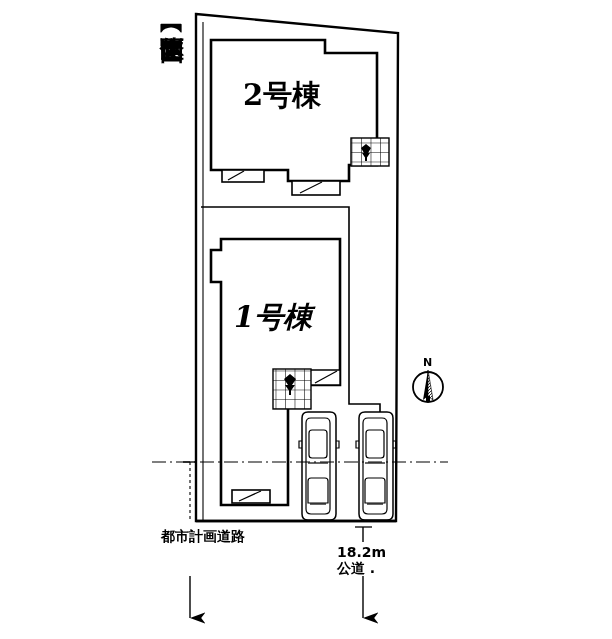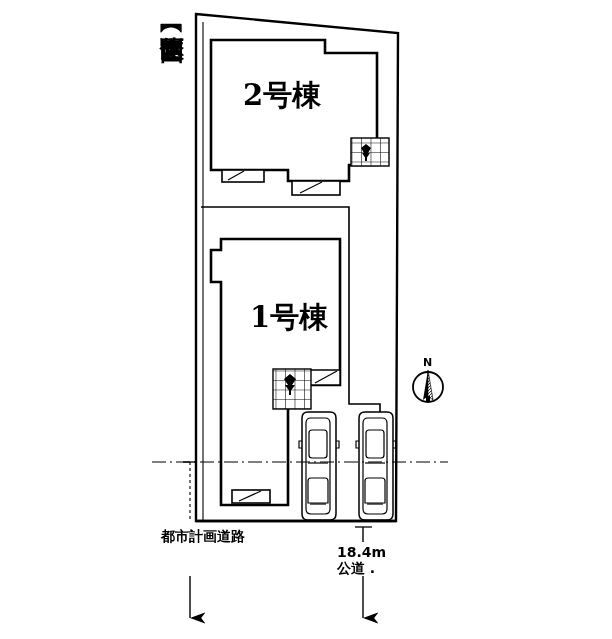--- a/index.html
+++ b/index.html
@@ -28,21 +28,21 @@
   }
   .bldg-label{
     position:absolute;
     font-family:"DejaVu Serif","DejaVu Sans",serif;
     font-size:29px;
     font-weight:700;
     letter-spacing:0px;
     white-space:nowrap;
   }
   #label-b2{left:243px;top:76px;}
-  #label-b1{left:250px;top:298px;}
+  #label-b1{left:234px;top:298px;font-style:italic;}
 
   .note{
     position:absolute;
     font-family:"DejaVu Sans",sans-serif;
     font-size:14px;
     font-weight:700;
     line-height:16px;
     white-space:nowrap;
   }
   #note-road-plan{left:161px;top:528px;}
@@ -203,19 +203,19 @@
 
   <div class="bldg-label" id="label-b2">2号棟</div>
 
   <div class="bldg-label" id="label-b1">1号棟</div>
 
   <div class="note" id="note-road-plan">
     <div>都市計画道路</div>
   </div>
 
   <div class="note" id="note-public-road">
-    <div>18.4m</div>
+    <div>18.2m</div>
     <div>公道 .</div>
   </div>
 
   <div class="compass-n">N</div>
 
 </div>
 
 </body></html>

